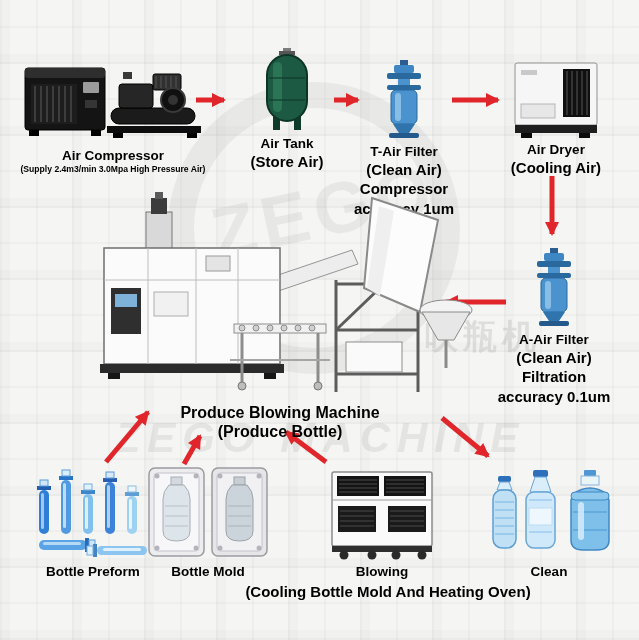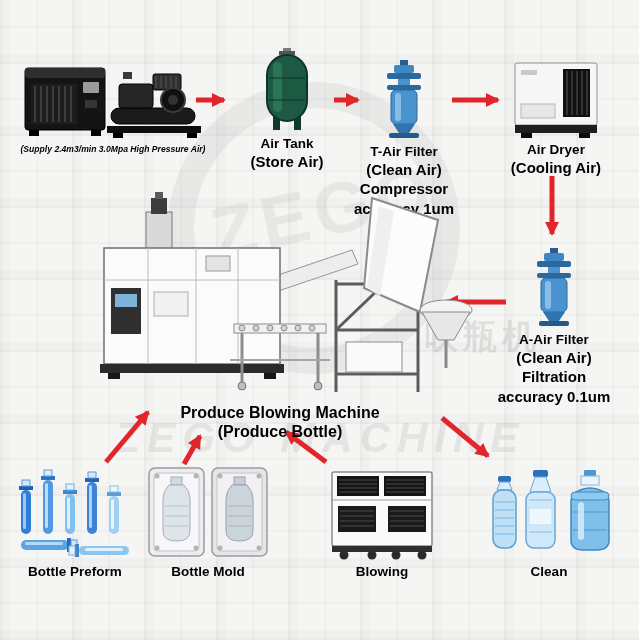--- a/index.html
+++ b/index.html
@@ -94,21 +94,22 @@
         <line x1="153" y1="20" x2="153" y2="32"></line>
       </g>
       <circle cx="150" cy="44" r="12" fill="#101010" stroke="#3a3a3a" stroke-width="2"></circle>
       <circle cx="150" cy="44" r="5" fill="#333"></circle>
       <rect x="100" y="16" width="9" height="7" fill="#3a3a3a"></rect>
       <rect x="6" y="74" width="10" height="6" fill="#000"></rect>
       <rect x="68" y="74" width="10" height="6" fill="#000"></rect>
       <rect x="90" y="77" width="10" height="5" fill="#000"></rect>
       <rect x="164" y="77" width="10" height="5" fill="#000"></rect>
     </svg>
-    <div class="sub sub-nowrap" style="font-size:8.6px;font-style:italic;">(Supply 2.4m3/min 3.0Mpa High Pressure Air)</div>
+    <div class="title">Air Compressor</div>
+    <div class="sub sub-nowrap" style="font-size:8.6px;">(Supply 2.4m3/min 3.0Mpa High Pressure Air)</div>
   </div>
 
   <div class="node" style="left:228px; top:48px; width:118px;">
     <svg width="62" height="84" viewBox="0 0 62 84">
       <rect x="27" y="0" width="8" height="8" fill="#7c7c7c"></rect>
       <rect x="23" y="3" width="16" height="4" fill="#555"></rect>
       <rect x="17" y="66" width="7" height="16" fill="#0f3b2c"></rect>
       <rect x="38" y="66" width="7" height="16" fill="#0f3b2c"></rect>
       <rect x="11" y="7" width="40" height="66" rx="20" fill="#1c5a43" stroke="#0d3527" stroke-width="2"></rect>
       <rect x="17" y="14" width="9" height="50" rx="4.5" fill="#2f7a5b" opacity="0.8"></rect>
@@ -219,21 +220,21 @@
       <polygon points="338,120 386,120 370,148 354,148" fill="#e7e7e7" stroke="#8a8a8a"></polygon>
       <line x1="362" y1="148" x2="362" y2="176" stroke="#8a8a8a" stroke-width="3"></line>
     </svg>
   </div>
 
   <div class="node" style="left:128px; top:404px; width:304px;">
     <div class="title big-title">Produce Blowing Machine</div>
     <div class="sub" style="font-size:16px;">(Produce Bottle)</div>
   </div>
 
-  <div class="node" style="left:6px; top:468px; width:138px;">
+  <div class="node" style="left:24px; top:468px; width:138px;">
     <svg width="125" height="92" viewBox="0 0 125 92">
       <g>
         <rect x="6" y="18" width="14" height="4" fill="#1f5fae"></rect>
         <rect x="9" y="12" width="8" height="6" fill="#cfe7fa" stroke="#5c9cd8"></rect>
         <rect x="8" y="22" width="10" height="44" rx="5" fill="#2f7fd6"></rect>
         <rect x="10" y="25" width="3" height="36" rx="1.5" fill="#bcdcf6" opacity="0.8"></rect>
       </g>
       <g>
         <rect x="28" y="8" width="14" height="4" fill="#2a74c8"></rect>
         <rect x="31" y="2" width="8" height="6" fill="#d9eefb" stroke="#5c9cd8"></rect>
@@ -332,20 +333,23 @@
       </g>
       <rect x="4" y="78" width="100" height="6" fill="#2e2e2e"></rect>
       <circle cx="16" cy="87" r="4.5" fill="#2a2a2a"></circle>
         <circle cx="44" cy="87" r="4.5" fill="#2a2a2a"></circle>
       <circle cx="68" cy="87" r="4.5" fill="#2a2a2a"></circle>
         <circle cx="94" cy="87" r="4.5" fill="#2a2a2a"></circle>
     </svg>
     <div class="title">Blowing</div>
   </div>
 
+  <div class="node" style="left:206px; top:582px; width:364px;">
+    <div class="sub">(Cooling Bottle Mold And Heating Oven)</div>
+  </div>
 
   <div class="node" style="left:482px; top:468px; width:134px;">
     <svg width="128" height="92" viewBox="0 0 128 92">
       <rect x="13" y="8" width="13" height="6" rx="2" fill="#2e6fbc"></rect>
       <polygon points="15,14 24,14 27,22 12,22" fill="#d9edfb" stroke="#6aa7d8"></polygon>
       <rect x="8" y="22" width="23" height="58" rx="9" fill="#bfe0f5" stroke="#5d9fd4" stroke-width="1.5"></rect>
       <g stroke="#8fc4e8" stroke-width="1.5">
         <line x1="10" y1="34" x2="29" y2="34"></line>
           <line x1="10" y1="42" x2="29" y2="42"></line>
         <line x1="10" y1="50" x2="29" y2="50"></line>

